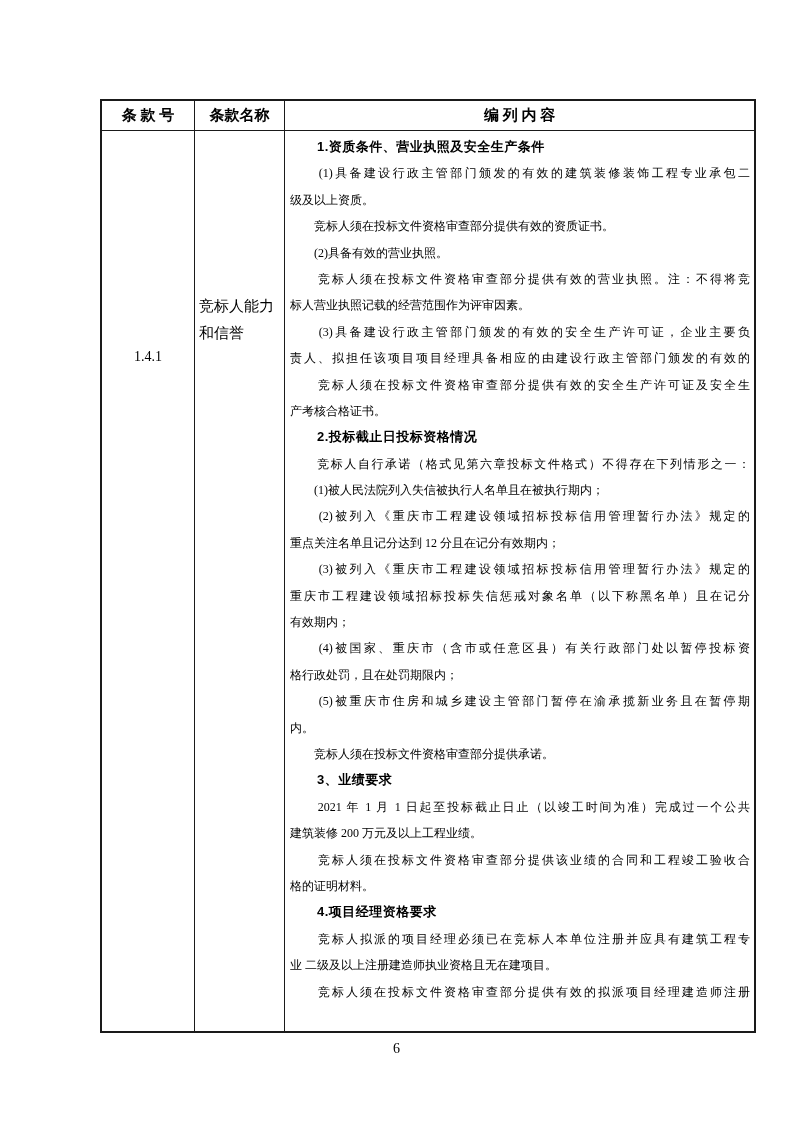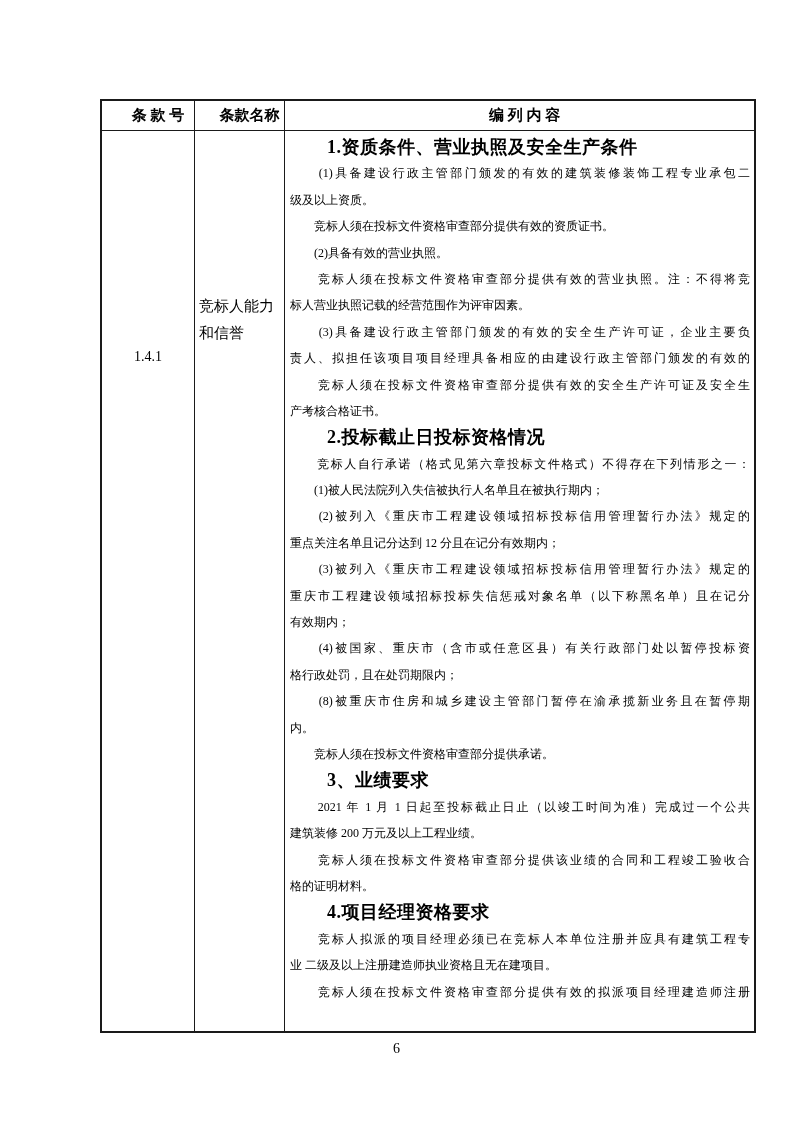--- a/index.html
+++ b/index.html
@@ -26,21 +26,20 @@
   
   .thead{
     position:absolute;left:0;top:0;right:0;height:29px;
     border-bottom:1px solid #1a1a1a;
   }
   .th{
     position:absolute;top:0;height:29px;
     display:flex;align-items:center;justify-content:center;
     font-weight:700;font-size:15px;color:#000;
     white-space:nowrap;
-    padding-left:10px;
   }
   .th.c1{left:0;width:92px;}
   .th.c2{left:93px;width:89px;}
   .th.c3{left:183px;right:0;text-align:right;}
   
   .clause-no{
     position:absolute;left:0;top:248px;width:92px;
     text-align:center;font-size:14px;color:#000;
   }
   .clause-name{
@@ -53,21 +52,21 @@
     overflow:hidden;
   }
   .line{
     font-size:12px;
     line-height:26.4px;
     height:26.4px;
     white-space:nowrap;
     color:#000;
   }
   .line.j{text-align:justify;text-align-last:justify;}
-  .line.b{font-weight:700;font-family:Liberation Serif, serif;font-size:18px;letter-spacing:0.5px;}
+  .line.b{font-weight:700;font-family:Liberation Sans, sans-serif;font-size:13px;letter-spacing:0.5px;}
   .u{text-underline-offset:3px;margin-top:36px;}
   .page-number{
     position:absolute;left:0;right:0;top:1041px;
     text-align:center;font-size:14px;color:#000;
   }
 </style>
 </head>
 <body>
 
 <div class="doc-table">
@@ -98,21 +97,21 @@
       <div class="line b">　　2.投标截止日投标资格情况</div>
       <div class="line j">　　竞标人自行承诺（格式见第六章投标文件格式）不得存在下列情形之一：</div>
       <div class="line">　　(1)被人民法院列入失信被执行人名单且在被执行期内；</div>
       <div class="line j">　　(2)被列入《重庆市工程建设领域招标投标信用管理暂行办法》规定的</div>
       <div class="line">重点关注名单且记分达到 12 分且在记分有效期内；</div>
       <div class="line j">　　(3)被列入《重庆市工程建设领域招标投标信用管理暂行办法》规定的</div>
       <div class="line j">重庆市工程建设领域招标投标失信惩戒对象名单（以下称黑名单）且在记分</div>
       <div class="line">有效期内；</div>
       <div class="line j">　　(4)被国家、重庆市（含市或任意区县）有关行政部门处以暂停投标资</div>
       <div class="line">格行政处罚，且在处罚期限内；</div>
-      <div class="line j">　　(8)被重庆市住房和城乡建设主管部门暂停在渝承揽新业务且在暂停期</div>
+      <div class="line j">　　(5)被重庆市住房和城乡建设主管部门暂停在渝承揽新业务且在暂停期</div>
       <div class="line">内。</div>
       <div class="line">　　竞标人须在投标文件资格审查部分提供承诺。</div>
       <div class="line b">　　3、业绩要求</div>
       <div class="line j">　　2021 年 1 月 1 日起至投标截止日止（以竣工时间为准）完成过一个公共</div>
       <div class="line">建筑装修 200 万元及以上工程业绩。</div>
       <div class="line j">　　竞标人须在投标文件资格审查部分提供该业绩的合同和工程竣工验收合</div>
       <div class="line">格的证明材料。</div>
       <div class="line b">　　4.项目经理资格要求</div>
       <div class="line j"><span>　　竞标人拟派的项目经理必须已在竞标人本单位注册并应具有</span><span class="u">建筑工程专</span></div>
       <div class="line"><span class="u">业 二级及以上</span><span>注册建造师执业资格且无在建项目。</span></div>

